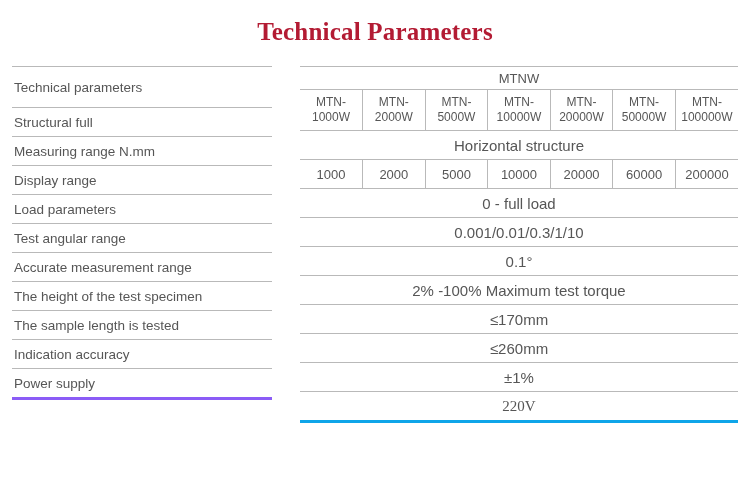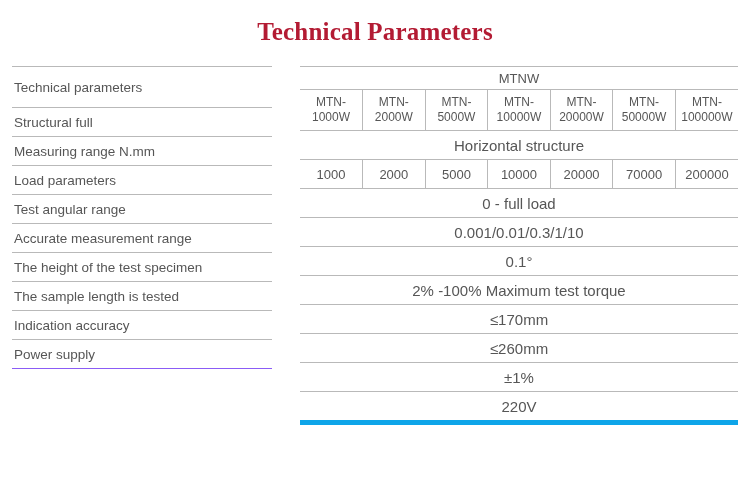--- a/index.html
+++ b/index.html
@@ -50,21 +50,21 @@
   .labels-col td {
     border-top: 1px solid #b9b9b9;
     font-size: 13.5px;
     color: #565656;
     padding: 0 0 0 2px;
     height: 28px;
     vertical-align: middle;
     white-space: nowrap;
   }
   .labels-col tr:last-child td {
-    border-bottom: 1px solid #8b5cf6;
+    border-bottom: 3px solid #8b5cf6;
   }
   .labels-col td.head-label {
     height: 40px;
   }
 
   
   .values-col {
     margin-left: 28px;
     flex: 0 0 438px;
     width: 438px;
@@ -79,21 +79,22 @@
     font-size: 13px;
     color: #565656;
     text-align: center;
     height: 28px;
     vertical-align: middle;
     padding: 0 1px;
     word-break: break-word;
     line-height: 15px;
   }
   .values-col tr:last-child td {
-    border-bottom: 5px solid #0ea5e9;
+    border-bottom: 3px solid #0ea5e9;
+    font-family: Liberation Serif, serif;
   }
   .values-col td.series-cell {
     height: 22px;
     border-top: none;
   }
   .values-col tr.series-row td {
     border-top: 1px solid #b9b9b9;
   }
   .values-col td.model-cell {
     border-left: 1px solid #b9b9b9;
@@ -124,20 +125,23 @@
     <table>
       <tbody>
         <tr>
           <td class="head-label">Technical parameters</td>
         </tr>
       <tr>
             <td>Structural full</td>
           </tr>
           <tr>
             <td>Measuring range N.mm</td>
+          </tr>
+          <tr>
+            <td>Display range</td>
           </tr>
           <tr>
             <td>Load parameters</td>
           </tr>
           <tr>
             <td>Test angular range</td>
           </tr>
           <tr>
             <td>Accurate measurement range</td>
           </tr>
@@ -174,21 +178,21 @@
           </tr>
       <tr>
             <td class="merged" colspan="7">Horizontal structure</td>
           </tr>
           <tr>
             <td class="num-cell">1000</td>
             <td class="num-cell">2000</td>
             <td class="num-cell">5000</td>
             <td class="num-cell">10000</td>
             <td class="num-cell">20000</td>
-            <td class="num-cell">70000</td>
+            <td class="num-cell">60000</td>
             <td class="num-cell">200000</td>
           </tr>
           <tr>
             <td class="merged" colspan="7">0 - full load</td>
           </tr>
           <tr>
             <td class="merged" colspan="7">0.001/0.01/0.3/1/10</td>
           </tr>
           <tr>
             <td class="merged" colspan="7">0.1°</td>

